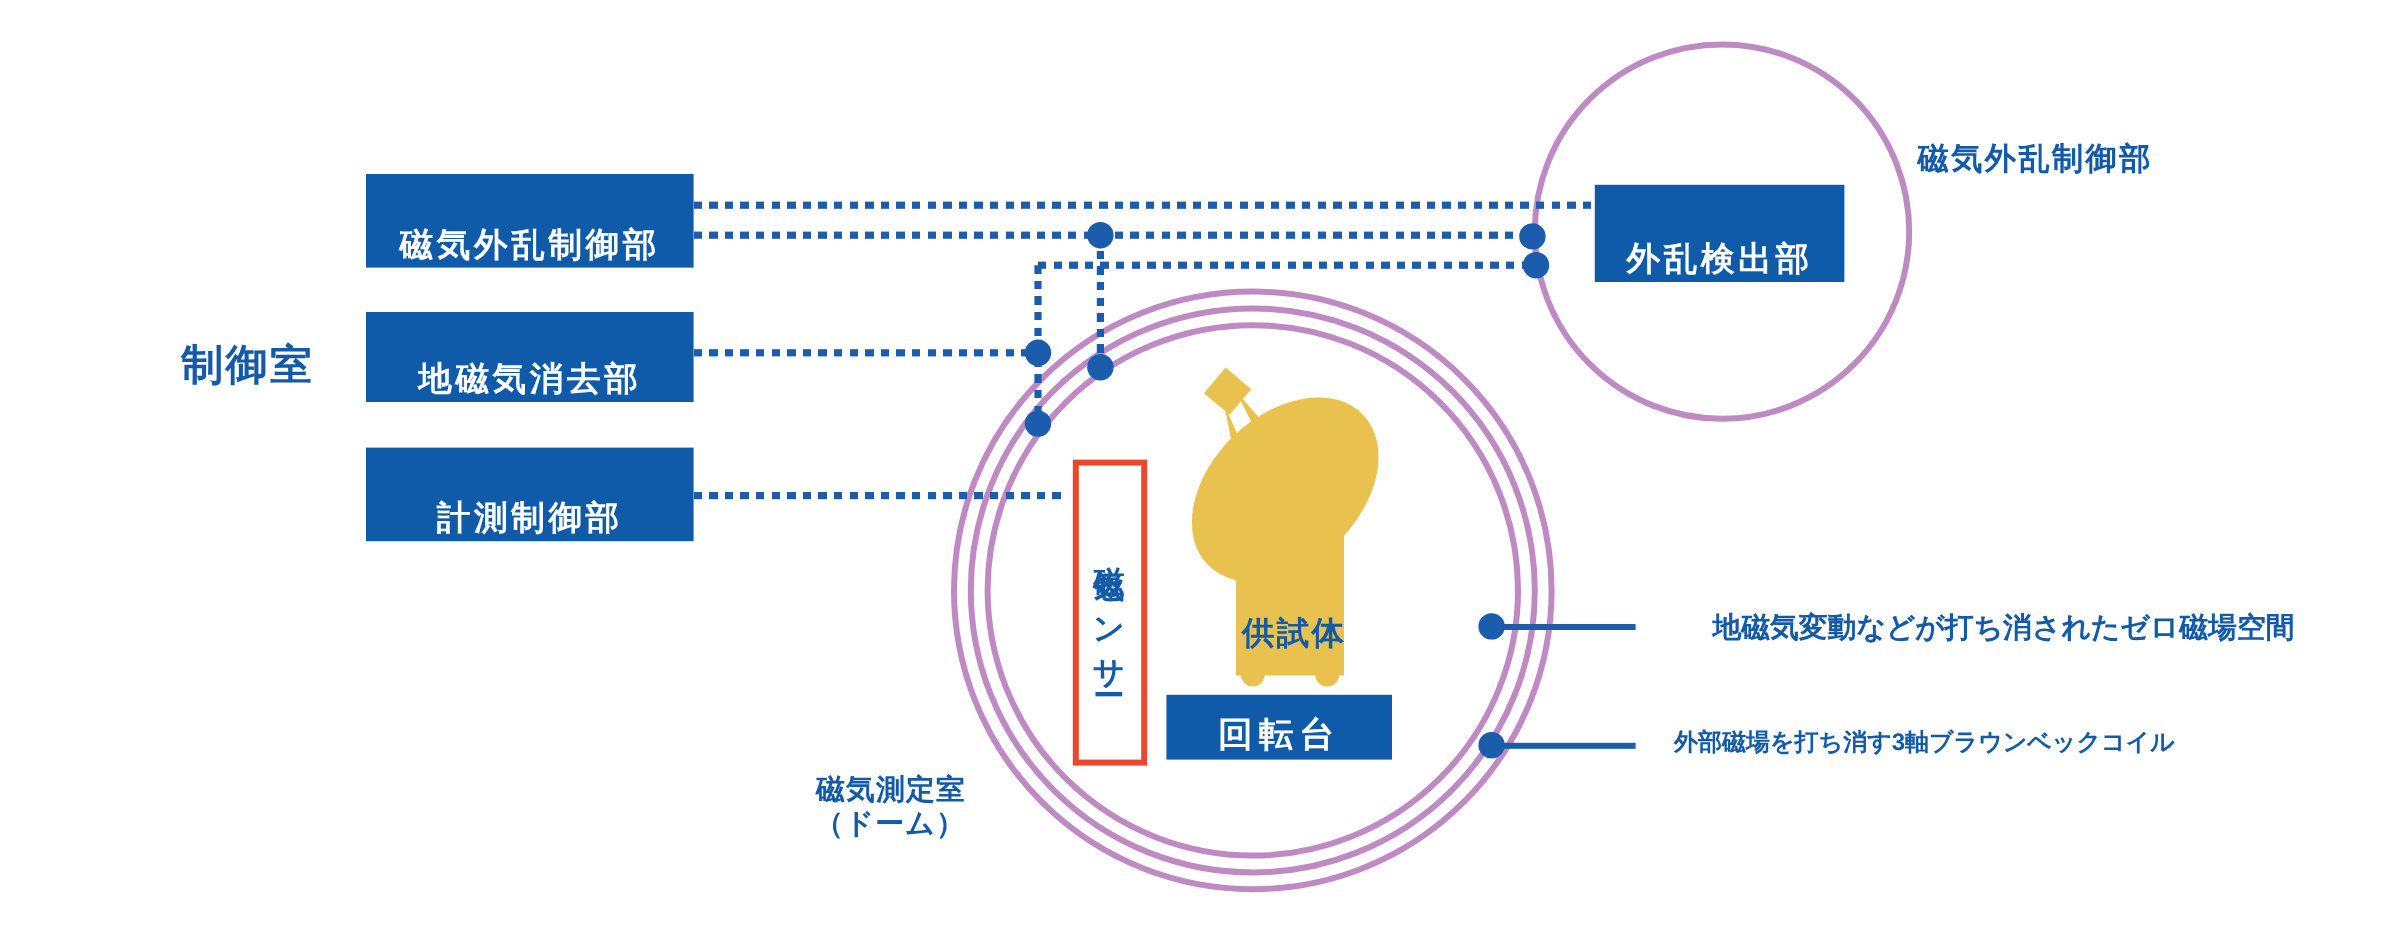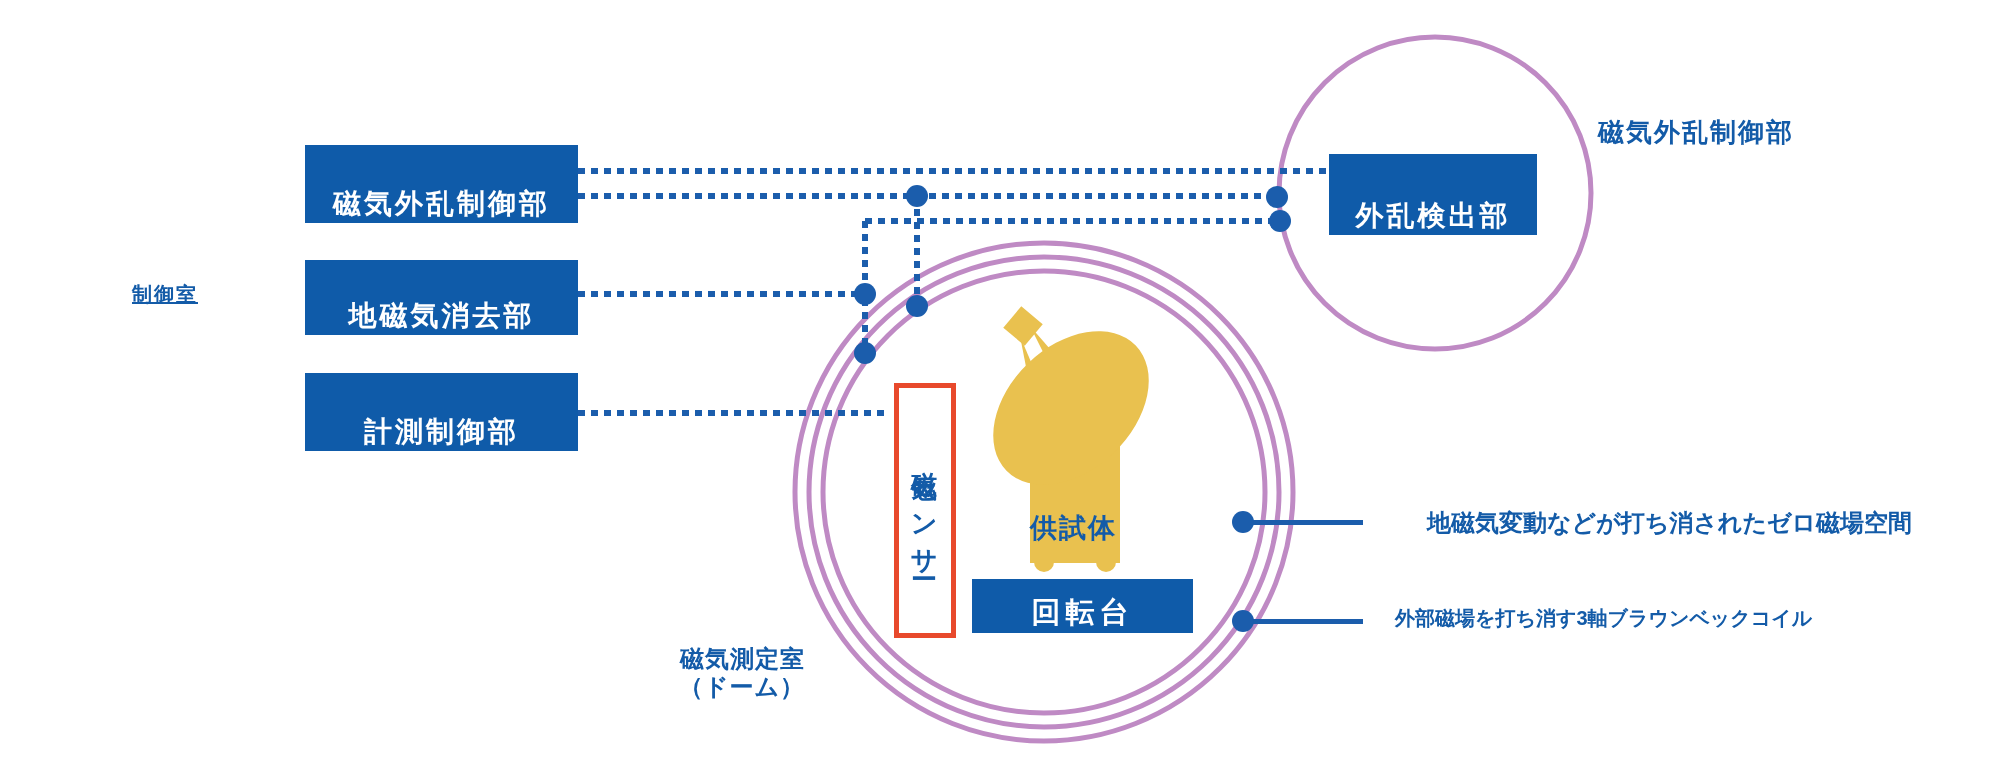--- a/index.html
+++ b/index.html
@@ -120,44 +120,44 @@
   <div class="vdash" style="left:862px; top:221px; height:136px;"></div>
   <div class="vdash" style="left:914px; top:196px; height:113px;"></div>
 
   <div class="node" style="left:906px; top:185px;"></div>
   <div class="node" style="left:854px; top:283px;"></div>
   <div class="node" style="left:906px; top:295px;"></div>
   <div class="node" style="left:854px; top:342px;"></div>
   <div class="node" style="left:1266px; top:186px;"></div>
   <div class="node" style="left:1269px; top:210px;"></div>
 
-  <div class="bluelabel" style="left:132px; top:281px; width:130px; text-align:left; font-size:20px; letter-spacing:2px;text-decoration:underline;">制御室</div>
+  <div class="bluelabel" style="left:132px; top:281px; width:130px; text-align:right; font-size:35px; letter-spacing:2px;">制御室</div>
 
   <div class="bluebox" style="left:305px; top:145px; width:273px; height:78px;">
     <span>磁気外乱制御部</span>
   </div>
   <div class="bluebox" style="left:305px; top:260px; width:273px; height:75px;">
     <span>地磁気消去部</span>
   </div>
   <div class="bluebox" style="left:305px; top:373px; width:273px; height:78px;">
     <span>計測制御部</span>
   </div>
 
   <div class="bluelabel" style="left:1598px; top:115px; font-size:26px; letter-spacing:2px;">磁気外乱制御部</div>
   <div class="bluebox" style="left:1329px; top:154px; width:208px; height:81px;">
     <span>外乱検出部</span>
   </div>
 
   <div class="sensorbox">
     <span>磁気センサー</span>
   </div>
 
-  <div class="bluelabel" style="left:1030px; top:510px; width:92px; text-align:left; font-size:27px; letter-spacing:2px;">供試体</div>
+  <div class="bluelabel" style="left:1030px; top:510px; width:92px; text-align:right; font-size:27px; letter-spacing:2px;">供試体</div>
 
-  <div class="bluebox" style="left:972px; top:579px; width:221px; height:54px; font-size:29px; letter-spacing:5px;">
+  <div class="bluebox" style="left:972px; top:579px; width:188px; height:54px; font-size:29px; letter-spacing:5px;">
     <span>回転台</span>
   </div>
 
   <div class="bluelabel" style="left:605px; top:630px; width:200px; text-align:right; font-size:24px; line-height:28px; letter-spacing:1px;margin-top:15px;">
     <div>磁気測定室</div>
     <div>（ドーム）</div>
   </div>
 
   <div class="node" style="left:1232px; top:511px;"></div>
   <div class="solidline" style="left:1243px; top:520px; width:120px;"></div>

